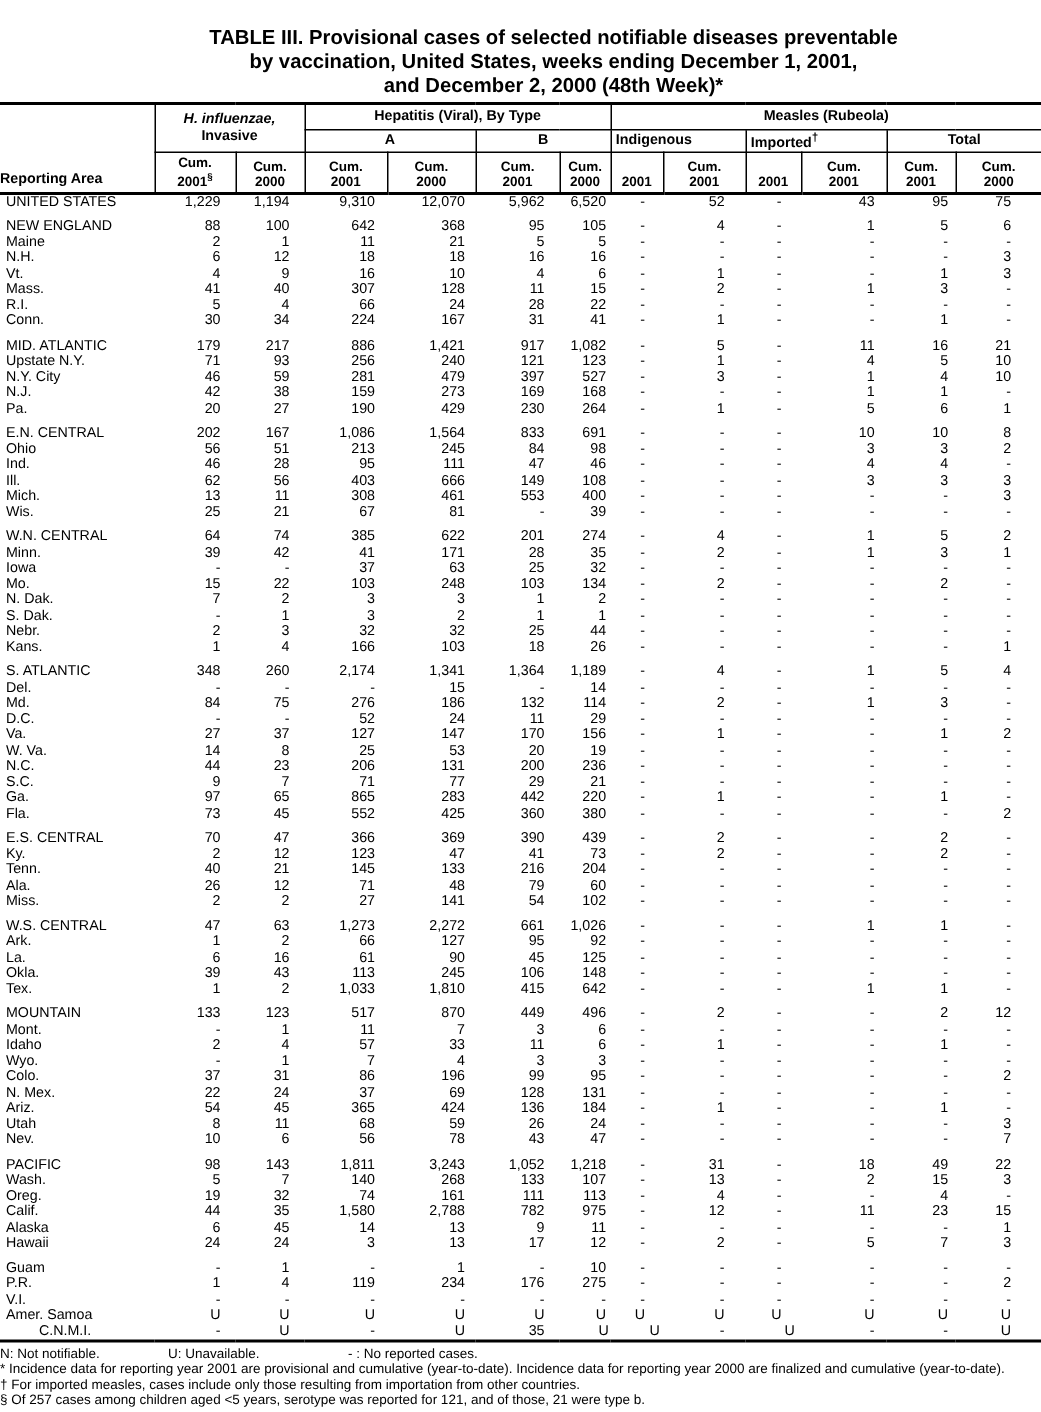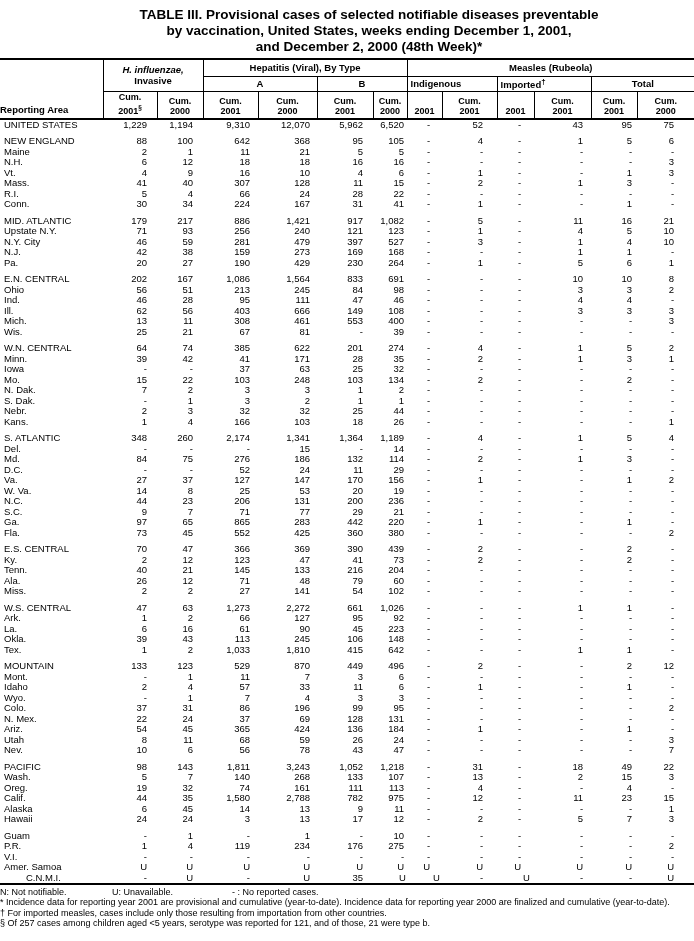--- a/index.html
+++ b/index.html
@@ -1,21 +1,21 @@
 <!DOCTYPE html>
 <html><head>
 <meta charset="utf-8">
 <style>
   * { box-sizing: border-box; }
   html,body { margin:0; padding:0; background:#fff; color:#000;
               font-family:"Liberation Sans", sans-serif; }
   .page { width:694px; height:941px; overflow:hidden; background:#fff; }
 
   .title { text-align:center; font-weight:bold; font-size:13.5px;
-           line-height:16px; padding-top:7px;margin-left:44px; }
+           line-height:16px; padding-top:17px;margin-left:44px; }
 
   table.tbl { border-collapse:collapse; table-layout:fixed; width:694px;
               margin-top:3px; border-top:2.5px solid #000; }
   .tbl th, .tbl td { padding:0; }
 
   
   .tbl thead th { font-weight:bold; font-size:9.5px; }
   th.arealbl { text-align:left; vertical-align:bottom; padding-left:0; padding-bottom:3px;
                border-right:1.5px solid #000; border-bottom:2.5px solid #000; }
   th.hinf { border-left:1.5px solid #000; border-right:1.5px solid #000;
@@ -826,21 +826,21 @@
           <td class="num c11">-</td>
           <td class="num c12">-</td>
         </tr>
         <tr>
           <td class="area">La.</td>
           <td class="num c1">6</td>
           <td class="num c2">16</td>
           <td class="num c3">61</td>
           <td class="num c4">90</td>
           <td class="num c5">45</td>
-          <td class="num c6">223</td>
+          <td class="num c6">125</td>
           <td class="num c7">-</td>
           <td class="num c8">-</td>
           <td class="num c9">-</td>
           <td class="num c10">-</td>
           <td class="num c11">-</td>
           <td class="num c12">-</td>
         </tr>
         <tr>
           <td class="area">Okla.</td>
           <td class="num c1">39</td>
@@ -871,21 +871,21 @@
           <td class="num c11">1</td>
           <td class="num c12">-</td>
         </tr>
         <tr class="gap">
           <td colspan="13"></td>
         </tr>
         <tr>
           <td class="area">MOUNTAIN</td>
           <td class="num c1">133</td>
           <td class="num c2">123</td>
-          <td class="num c3">529</td>
+          <td class="num c3">517</td>
           <td class="num c4">870</td>
           <td class="num c5">449</td>
           <td class="num c6">496</td>
           <td class="num c7">-</td>
           <td class="num c8">2</td>
           <td class="num c9">-</td>
           <td class="num c10">-</td>
           <td class="num c11">2</td>
           <td class="num c12">12</td>
         </tr>

